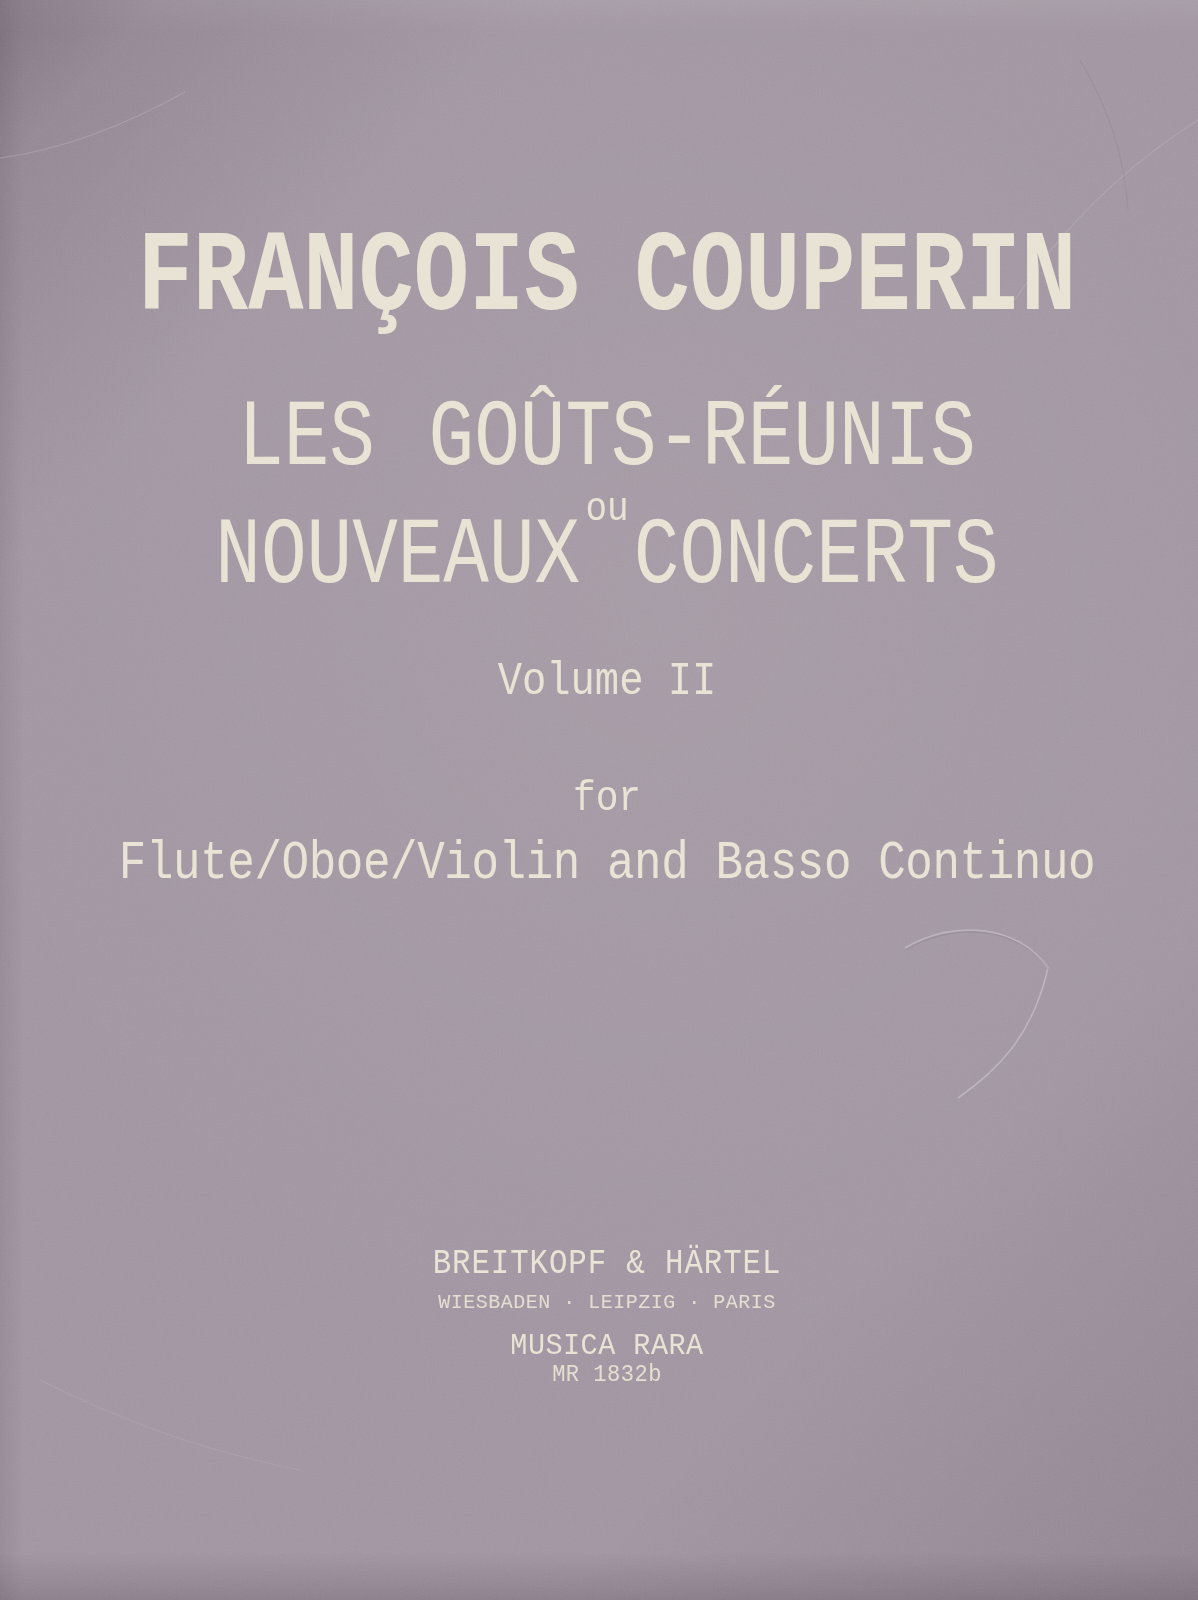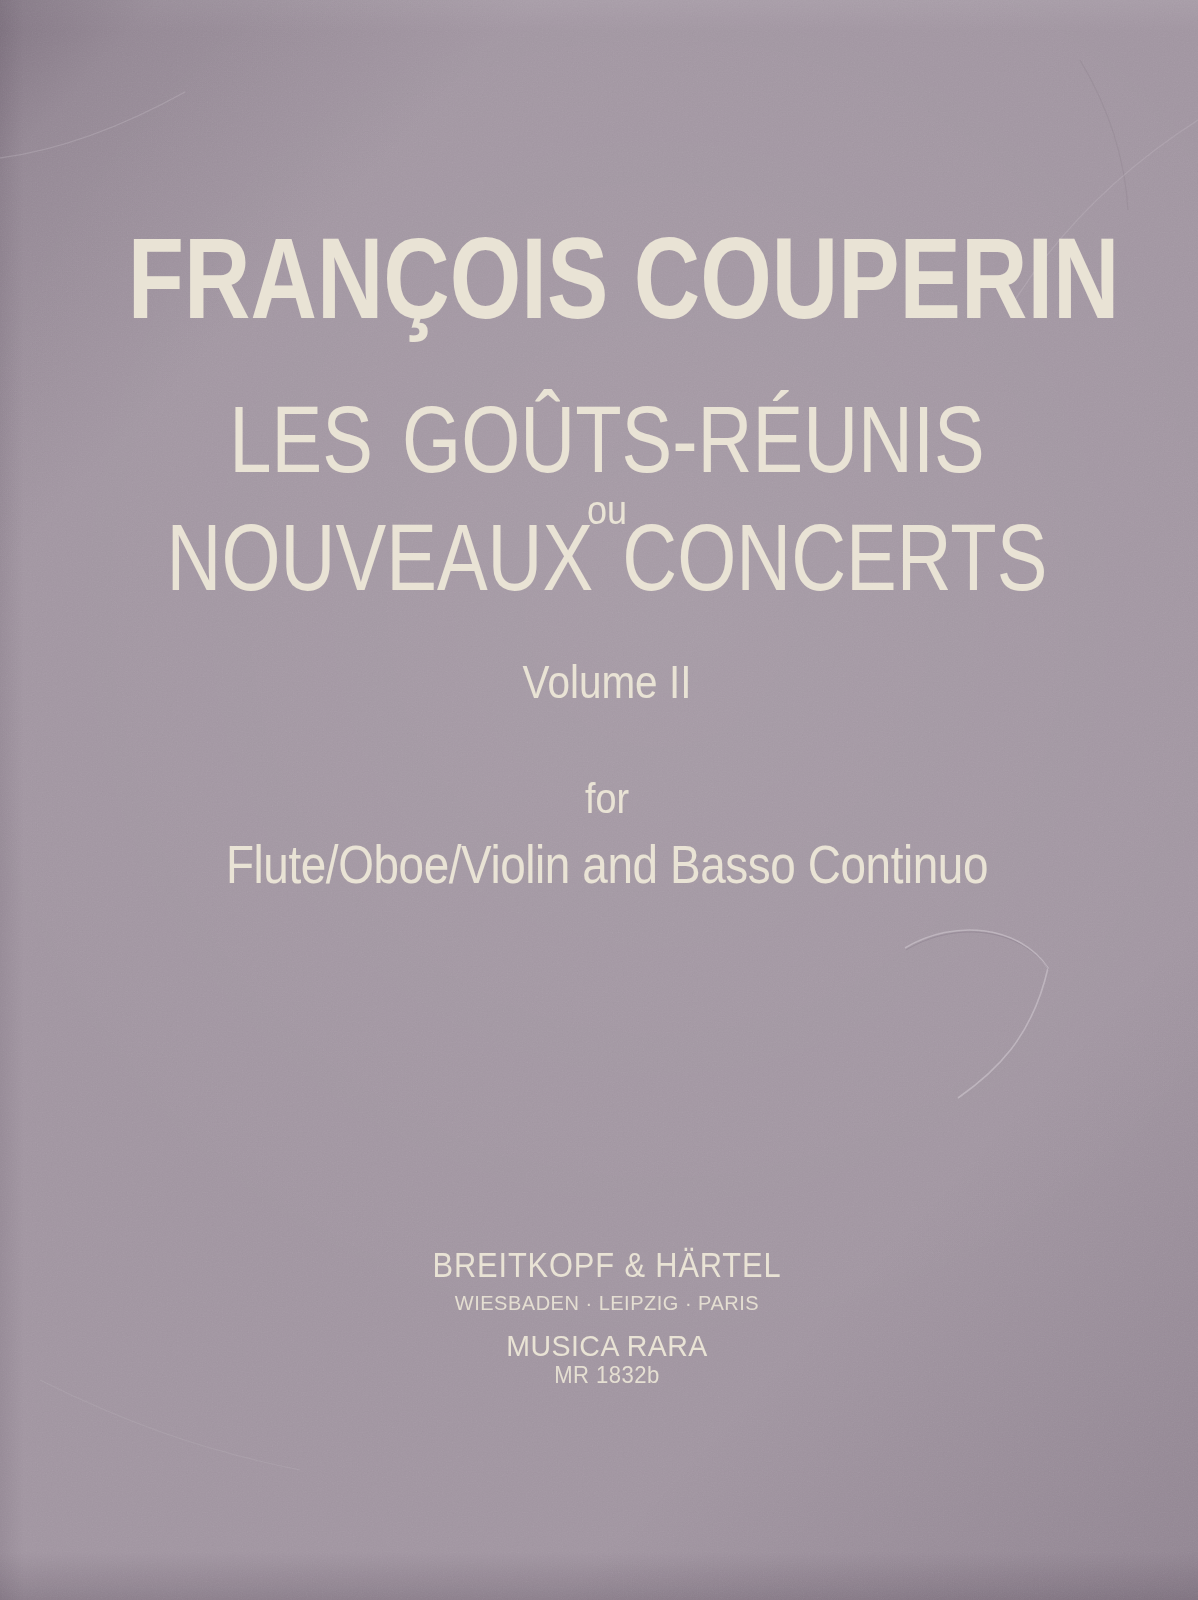--- a/index.html
+++ b/index.html
@@ -1,21 +1,21 @@
 <!DOCTYPE html>
 <html style="--paper: #a296a2; --ink: #e9e3d5;"><head>
 <meta charset="utf-8">
 <style>
   html,body{margin:0;padding:0;background:#6b5f6b;}
   .cover{
     position:relative;
     width:1198px;height:1600px;
     margin:0 auto;
     overflow:hidden;
-    font-family:Liberation Sans, sans-serif;
+    font-family:Liberation Mono, monospace;
     color:var(--ink,#e9e3d5);
     background:
       radial-gradient(90% 70% at 55% 38%, rgba(255,252,248,0.06), rgba(255,252,248,0) 70%),
       linear-gradient(133deg, rgba(54,40,58,0.30) 0%, rgba(54,40,58,0.12) 6%, rgba(54,40,58,0) 20%),
       linear-gradient(313deg, rgba(54,40,58,0.15) 0%, rgba(54,40,58,0) 24%),
       linear-gradient(0deg, rgba(54,40,58,0.20) 0%, rgba(54,40,58,0) 3%),
       linear-gradient(180deg, rgba(255,255,255,0.07) 0%, rgba(255,255,255,0) 2%),
       linear-gradient(90deg, rgba(54,40,58,0.10) 0%, rgba(54,40,58,0) 2%),
       var(--paper,#a296a2);
   }

